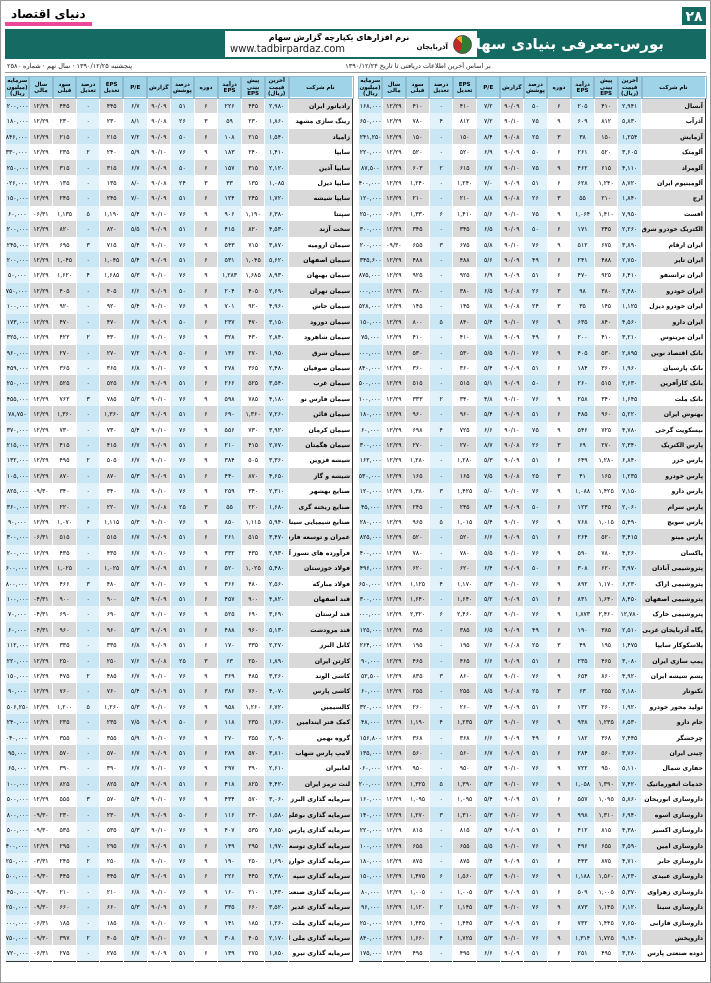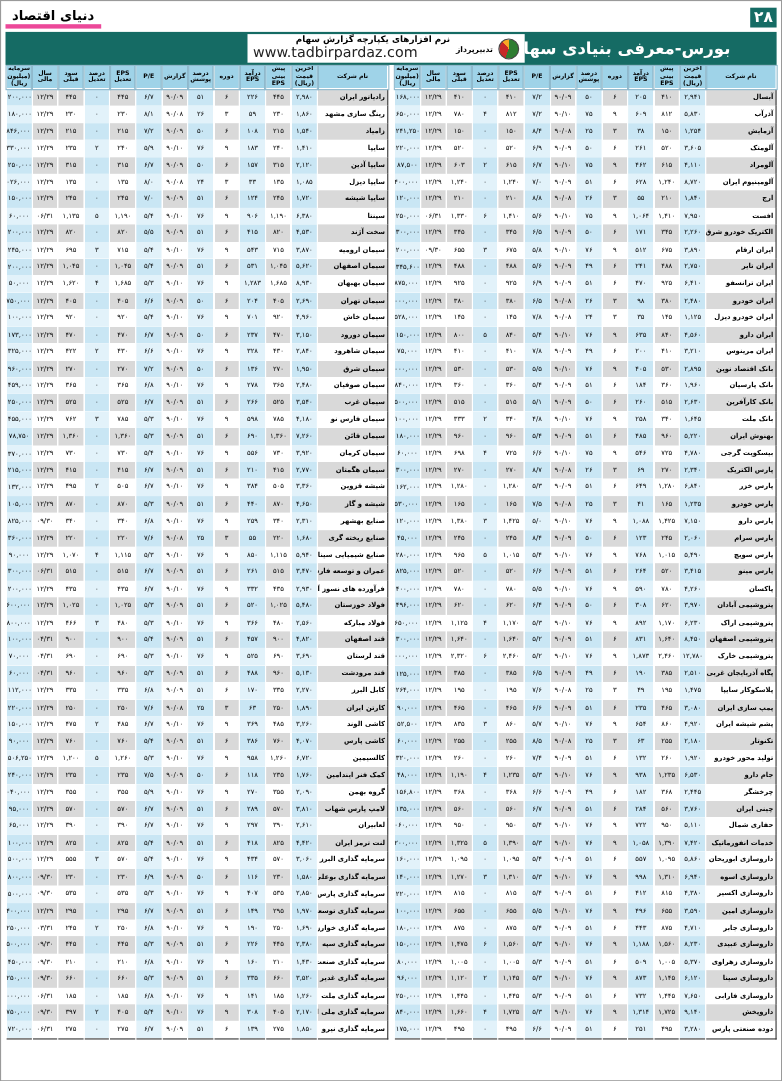--- a/index.html
+++ b/index.html
@@ -20,21 +20,21 @@
     display:flex;align-items:center;}
   .band .title{color:#fff;font-weight:bold;font-size:15px;margin-right:42px;white-space:nowrap;}
   .ad-panel{position:absolute;left:220px;top:2px;width:252px;height:26px;background:#fff;
     display:flex;align-items:center;gap:5px;padding:0 5px;box-sizing:border-box;}
   .ad-logo{width:17px;height:17px;border-radius:50%;flex:0 0 auto;
     background:conic-gradient(#2e7d32 0 200deg,#c62828 200deg 320deg,#f9a825 320deg 360deg);
     border:1px solid #444;}
   .ad-text{flex:1;display:flex;flex-direction:column;line-height:1.25;}
   .ad1{font-size:8px;font-weight:bold;text-align:center;}
   .ad2{display:flex;justify-content:space-between;font-size:7px;}
-  .ad2 .url{direction:ltr;font-size:13px;color:#222;}
+  .ad2 .url{direction:ltr;font-size:10px;color:#222;}
   
   .dateline{display:flex;justify-content:space-between;direction:ltr;
     font-size:6.5px;color:#222;border-bottom:1px solid #999;
     margin:3px 0 3px;padding:0 2px 2px;}
   
   .tables{display:flex;gap:5px;}
   table{border-collapse:collapse;table-layout:fixed;width:349px;border:1px solid #333;}
   col.c-name{width:64px;}
   th{background:#9fd3e8;font-size:5.6px;font-weight:bold;color:#000;
     border:1px solid #ffffff;outline:1px solid #8fb9cc;height:20px;
@@ -58,27 +58,32 @@
     <div class="paper-logo">دنیای اقتصاد</div>
   </div>
 
   <div class="band">
     <div class="title">بورس-معرفی بنیادی سهام</div>
     <div class="ad-panel">
       <span class="ad-logo"></span>
       <div class="ad-text">
         <span class="ad1">نرم افزارهای یکپارچه گزارش سهام</span>
         <span class="ad2">
-          <b>تدبیرپرداز</b>
+          <b>آذربایجان</b>
           <span class="url">www.tadbirpardaz.com</span>
         </span>
       </div>
     </div>
   </div>
 
+  <div class="dateline">
+    <span>پنجشنبه ۱۳۹۰/۱۲/۲۵ · سال نهم · شماره ۲۵۸۰</span>
+    <span>بر اساس آخرین اطلاعات دریافتی تا تاریخ ۱۳۹۰/۱۲/۲۴</span>
+    <span></span>
+  </div>
 
   <div class="tables">
     <table>
         <colgroup>
           <col class="c-name">
           <col>
           <col>
           <col>
           <col>
           <col>

